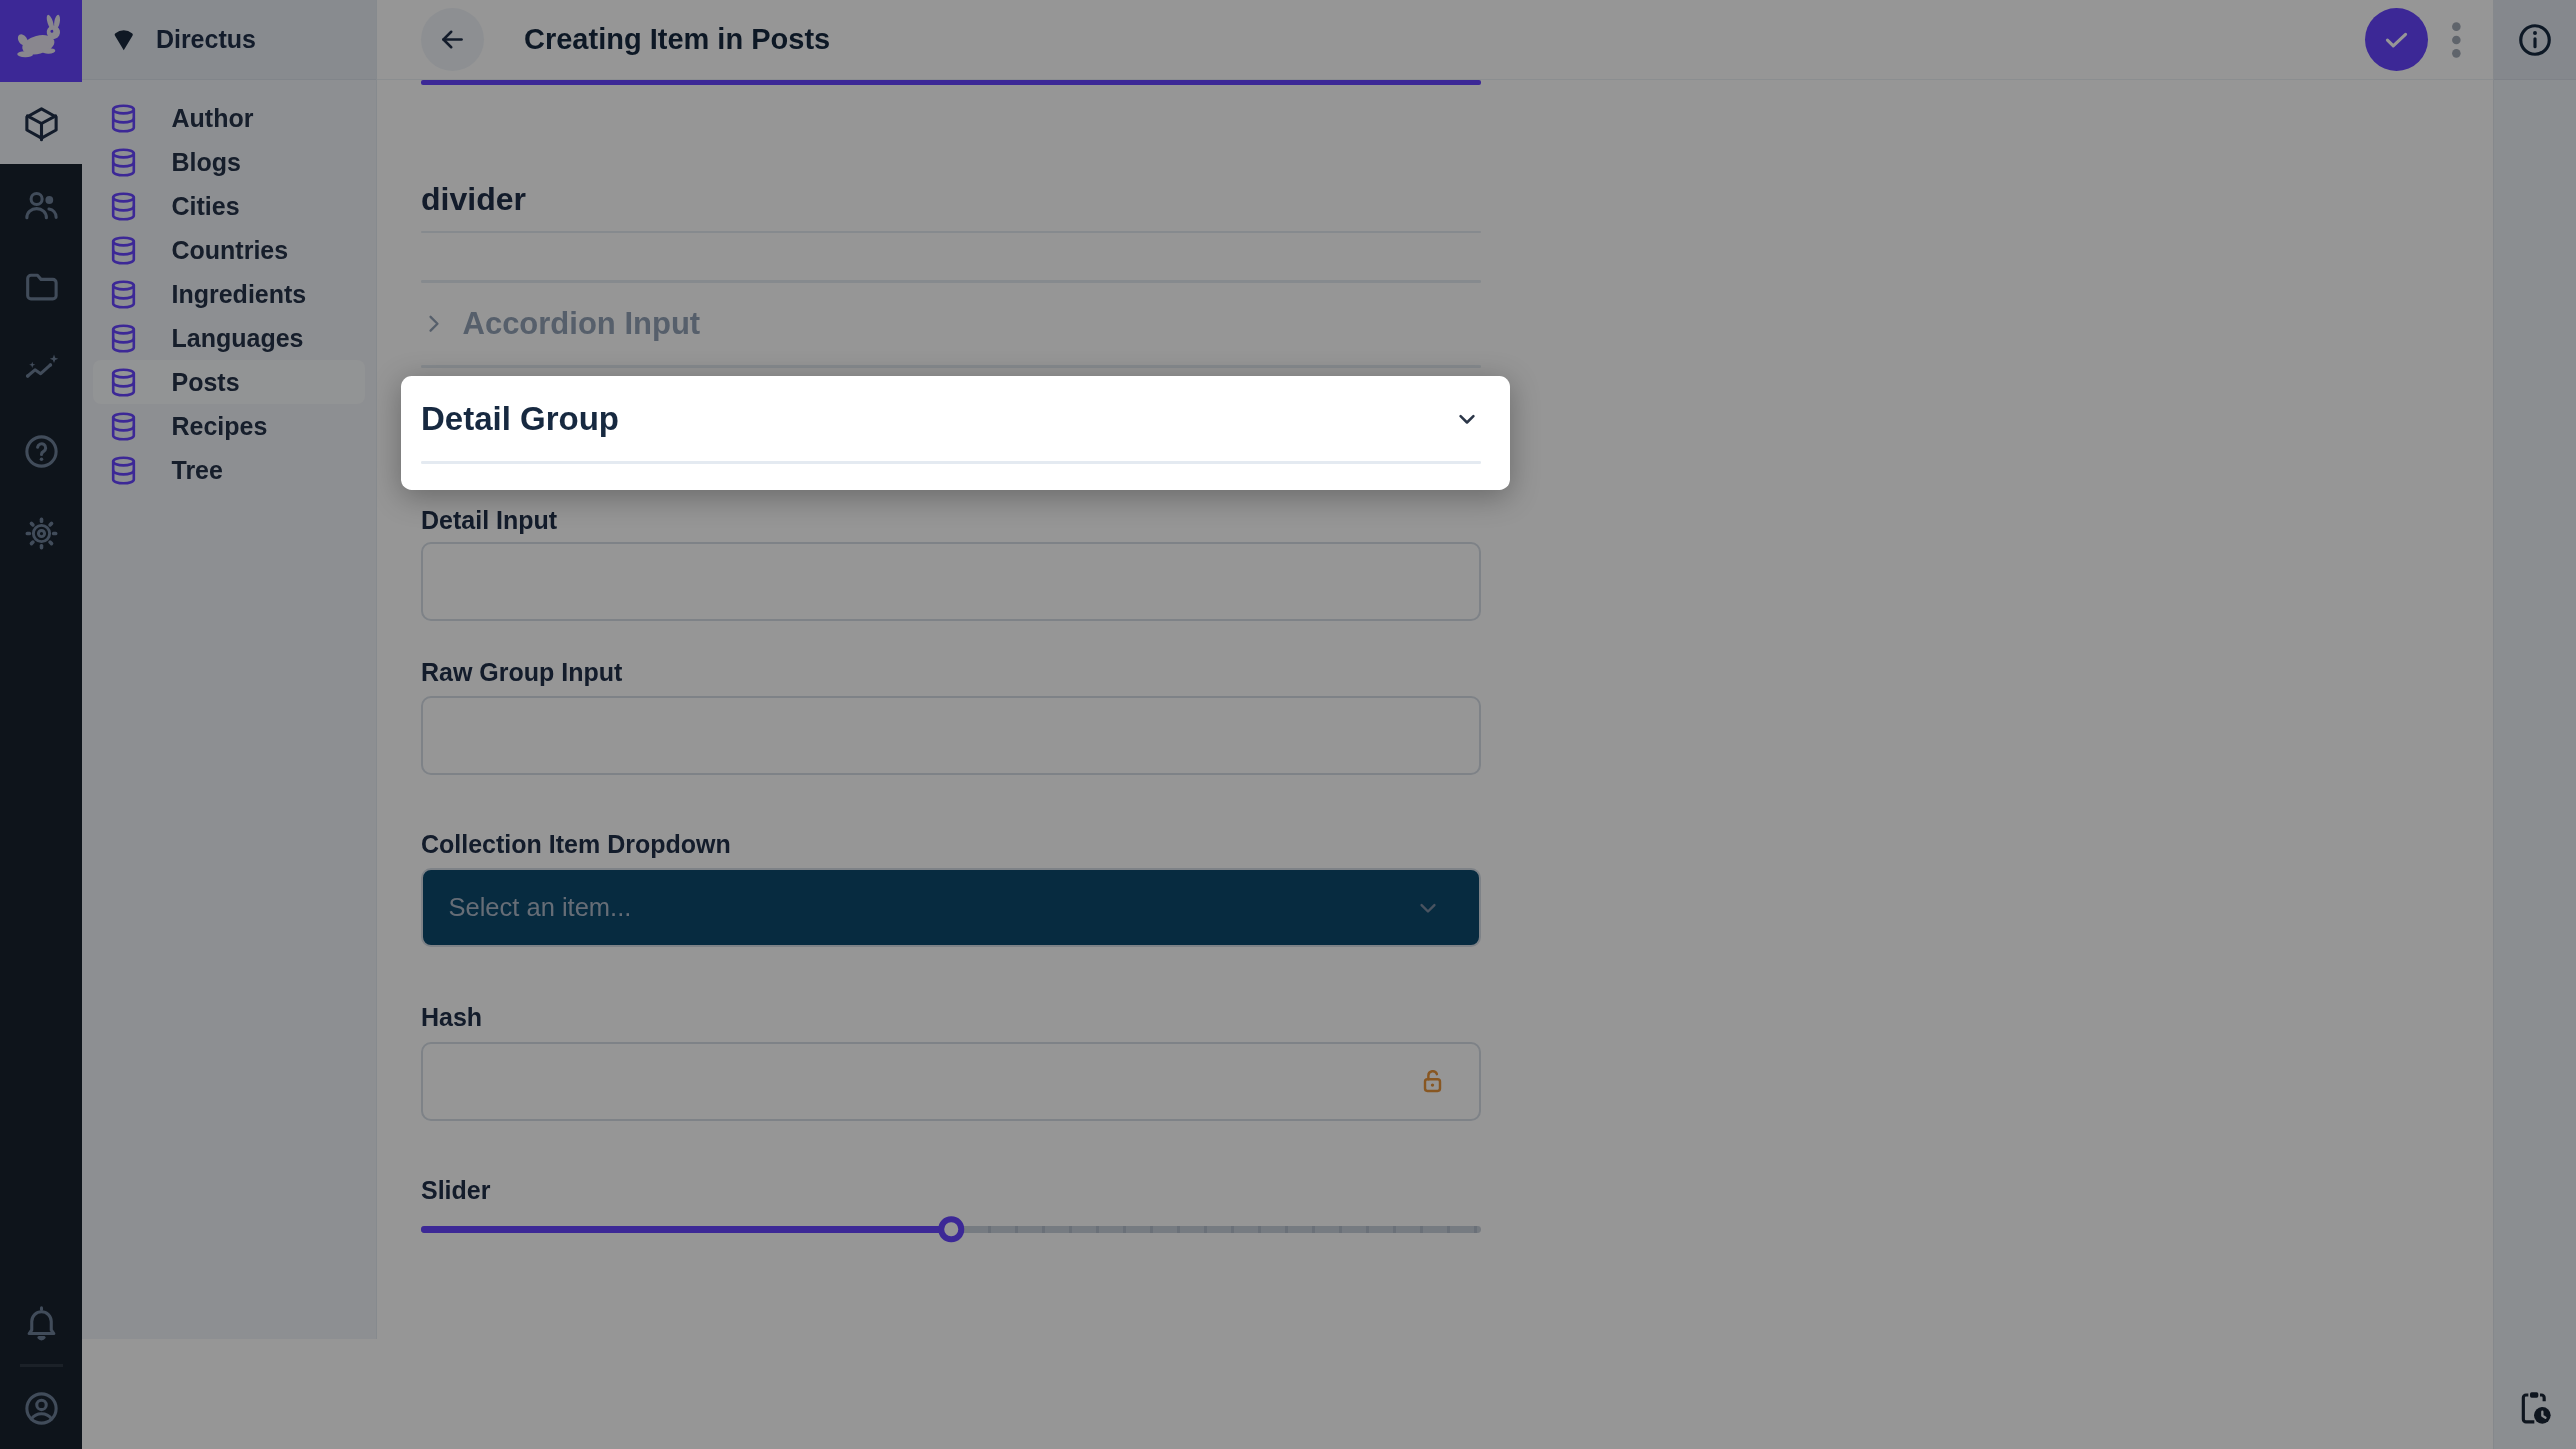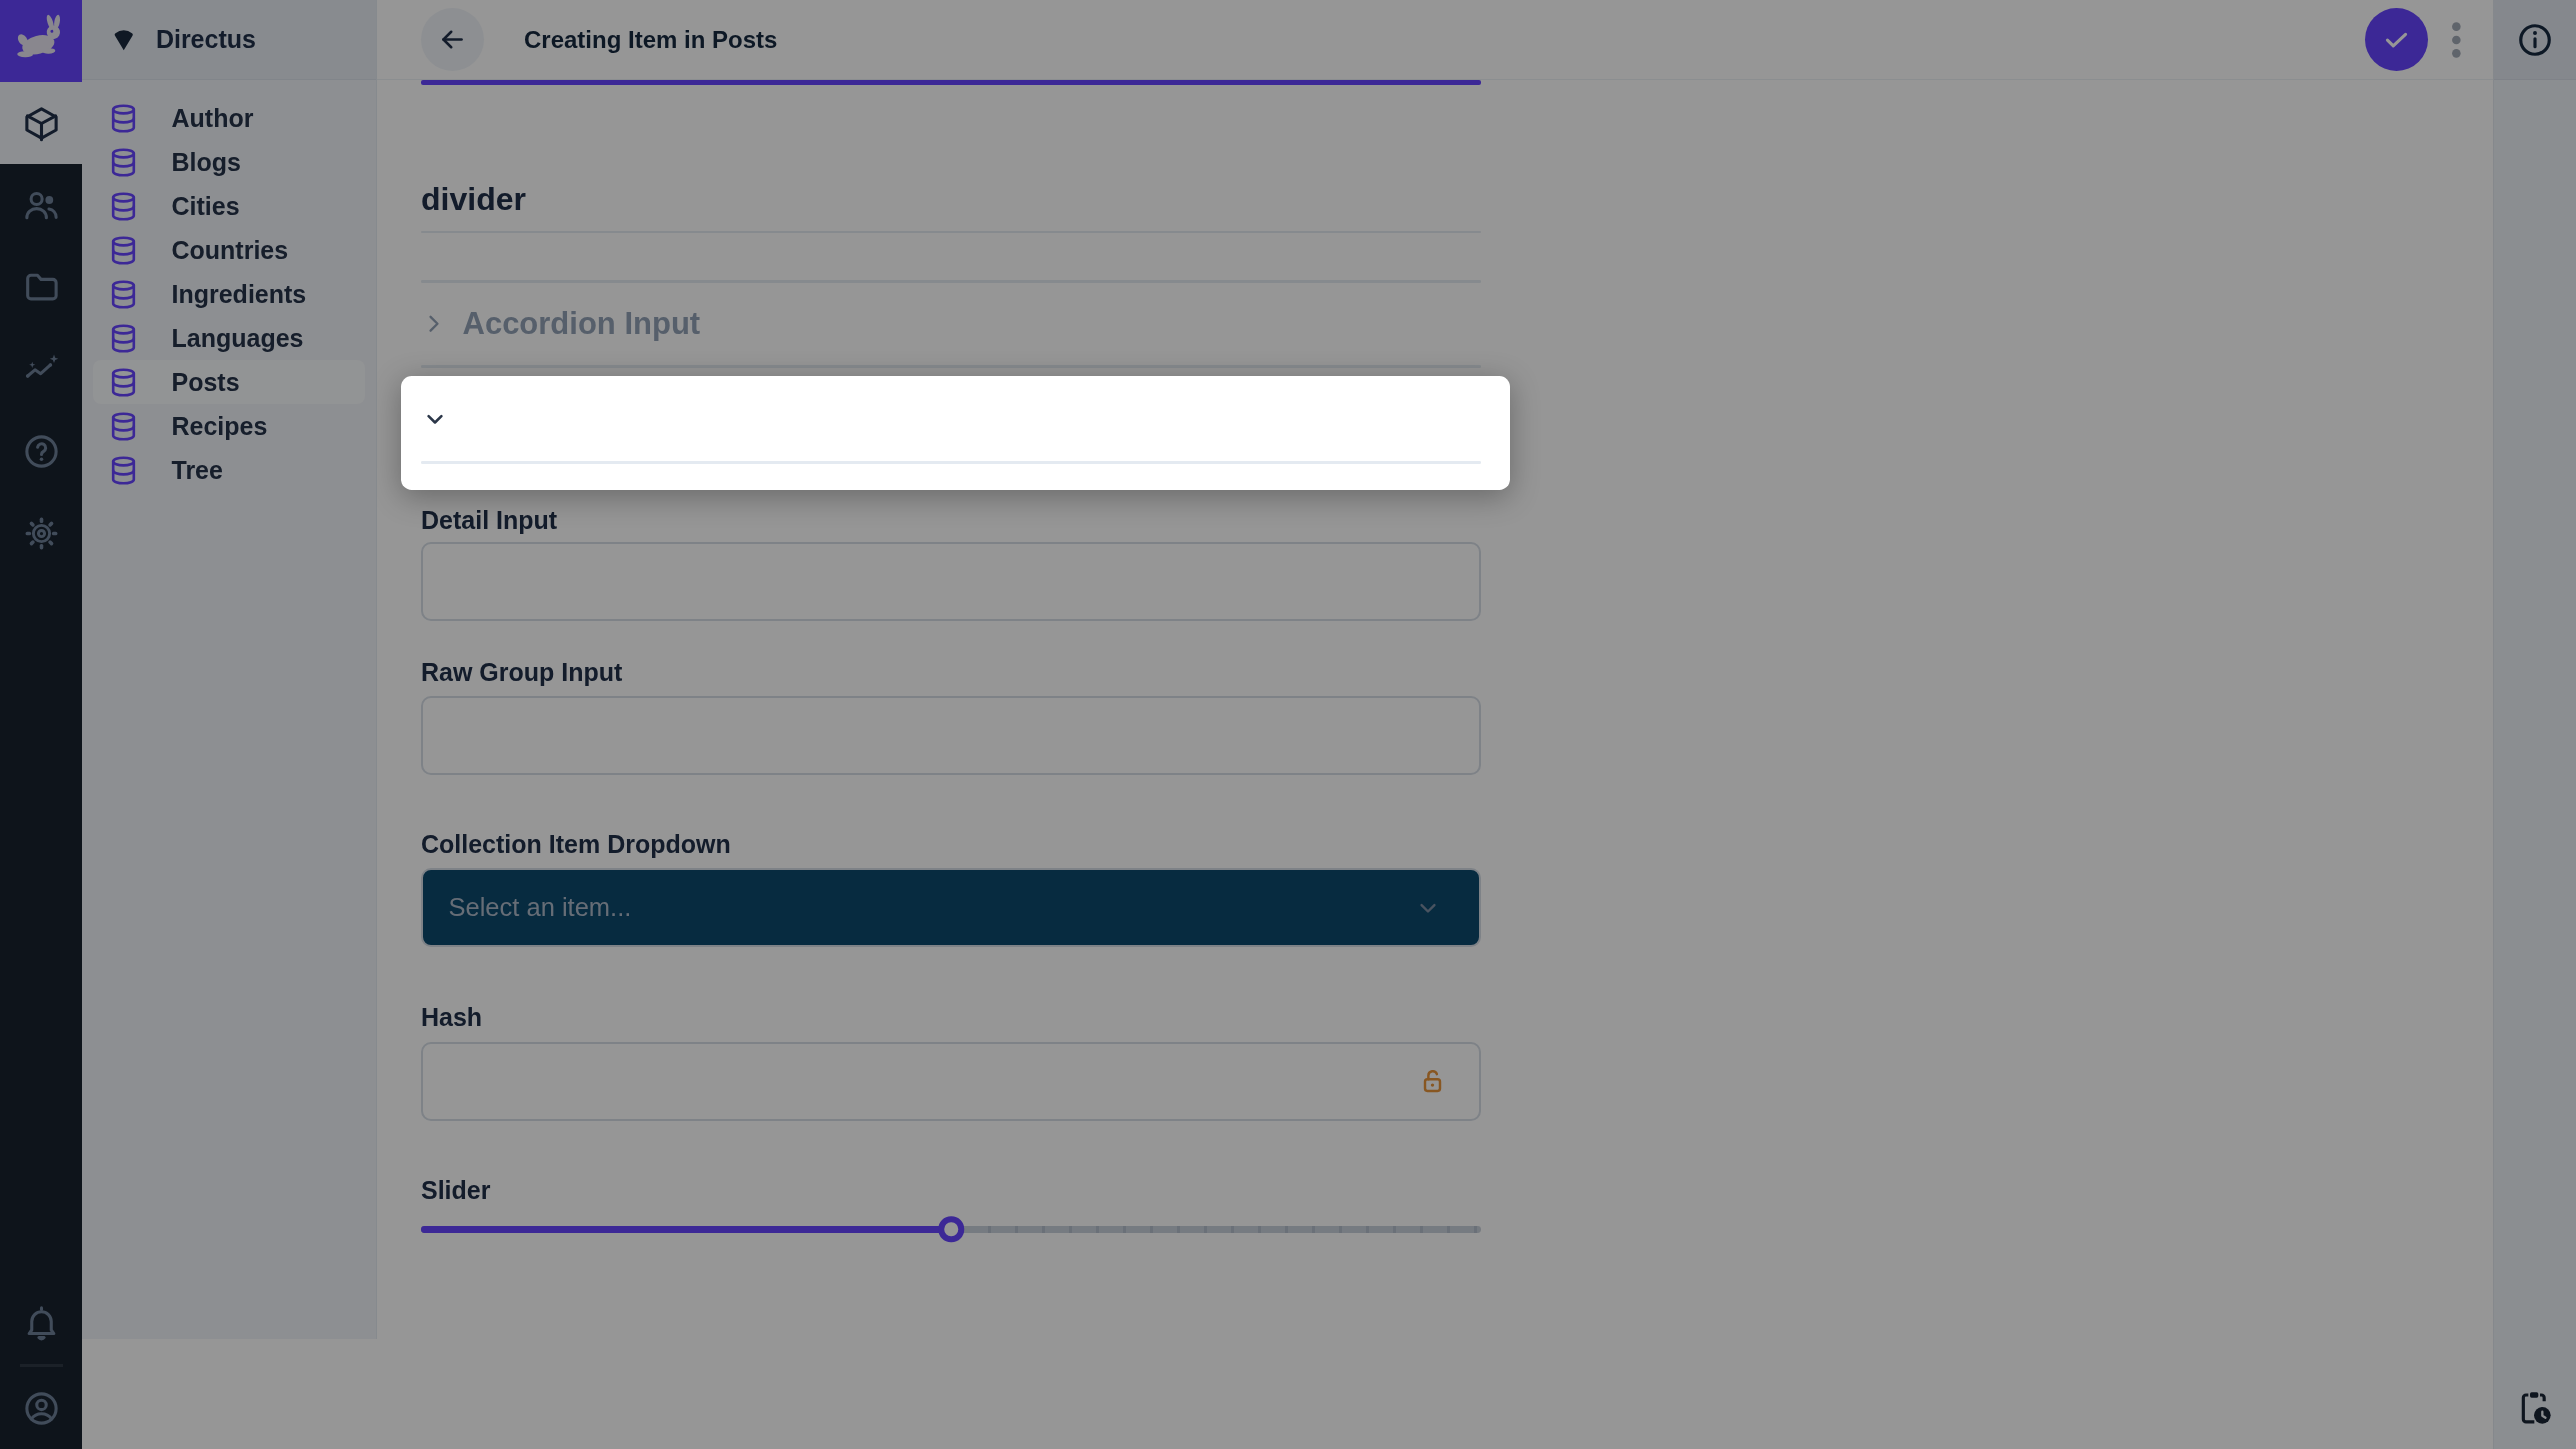--- a/index.html
+++ b/index.html
@@ -20,21 +20,21 @@
   .nav-header{height:79px;background:#E7EDF4;display:flex;align-items:center;gap:17.4px;padding:0 0 0 27px;border-bottom:1.3px solid #DCE3EB;flex:0 0 auto;}
   .nav-header .project-name{font-size:25px;font-weight:600;color:#21304A;}
   .nav-list{padding:16px 10.7px 0 10.7px;}
   .nav-item{height:44px;display:flex;align-items:center;gap:31px;padding:0 0 0 14.8px;border-radius:8px;}
   .nav-item.active{background:rgba(255,255,255,0.62);}
   .nav-item .nav-label{font-size:25px;font-weight:600;color:#26334A;}
   
   .main{flex:1;display:flex;flex-direction:column;background:#ffffff;min-width:0;}
   .main-header{height:79px;flex:0 0 auto;display:flex;align-items:center;padding:0 27px 0 44px;border-bottom:1.3px solid #EDF1F5;}
   .back-btn{width:63px;height:63px;border-radius:50%;background:#F0F4F9;border:none;display:flex;align-items:center;justify-content:center;color:#21304A;flex:0 0 auto;}
-  .page-title{font-size:24px;font-weight:700;color:#172940;margin:0 0 0 40px;flex:1;white-space:nowrap;overflow:hidden;}
+  .page-title{font-size:29px;font-weight:700;color:#172940;margin:0 0 0 40px;flex:1;white-space:nowrap;overflow:hidden;}
   .header-actions{display:flex;align-items:center;gap:19px;}
   .save-btn{width:63px;height:63px;border-radius:50%;background:#6644FF;border:none;display:flex;align-items:center;justify-content:center;}
   .dots-btn{background:none;border:none;display:flex;align-items:center;justify-content:center;padding:0 4px;}
   
   .content{padding:0 0 0 44px;flex:1;overflow:hidden;}
   .form{width:1060px;}
   .focus-line{height:4.7px;background:#6644FF;border-radius:2px;}
   .divider-heading{margin:94px 0 8px 0;font-size:32px;font-weight:700;color:#21304A;line-height:40px;}
   .rule{height:2.7px;background:#E4EAF1;border-radius:1.3px;}
   .rule.r1{margin-top:12px;}
@@ -344,20 +344,21 @@
               <path d="M9 5.5l6.5 6.5L9 18.5"></path>
             </svg>
           </span>
           <span class="accordion-label">Accordion Input</span>
         </div>
 
         <div class="rule r3"></div>
 
         <div class="detail-card">
           <div class="detail-card-head">
+            <span class="detail-card-title">Detail Group</span>
             <span>
               <svg width="28" height="28" viewBox="0 0 24 24" fill="none" stroke="#2B3648" stroke-width="2.2" stroke-linecap="round" stroke-linejoin="round">
                 <path d="M6.5 9.5l5.5 5.5 5.5-5.5"></path>
               </svg>
             </span>
           </div>
           <div class="detail-card-rule"></div>
         </div>
 
         <div class="field-label fl1">Detail Input</div>

